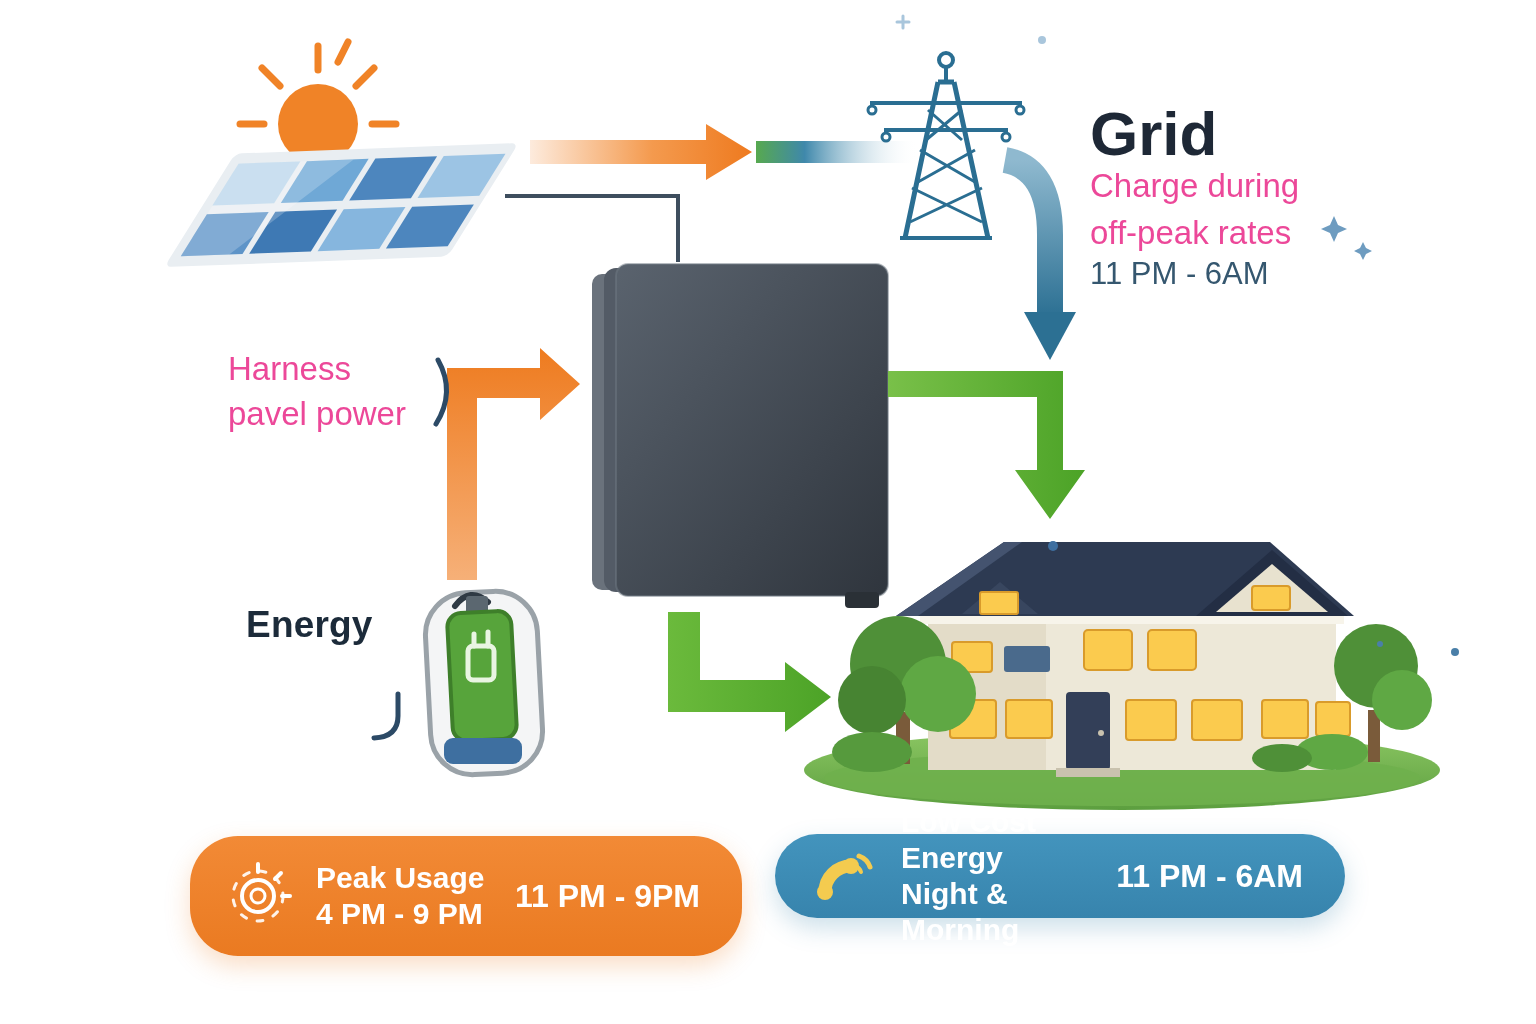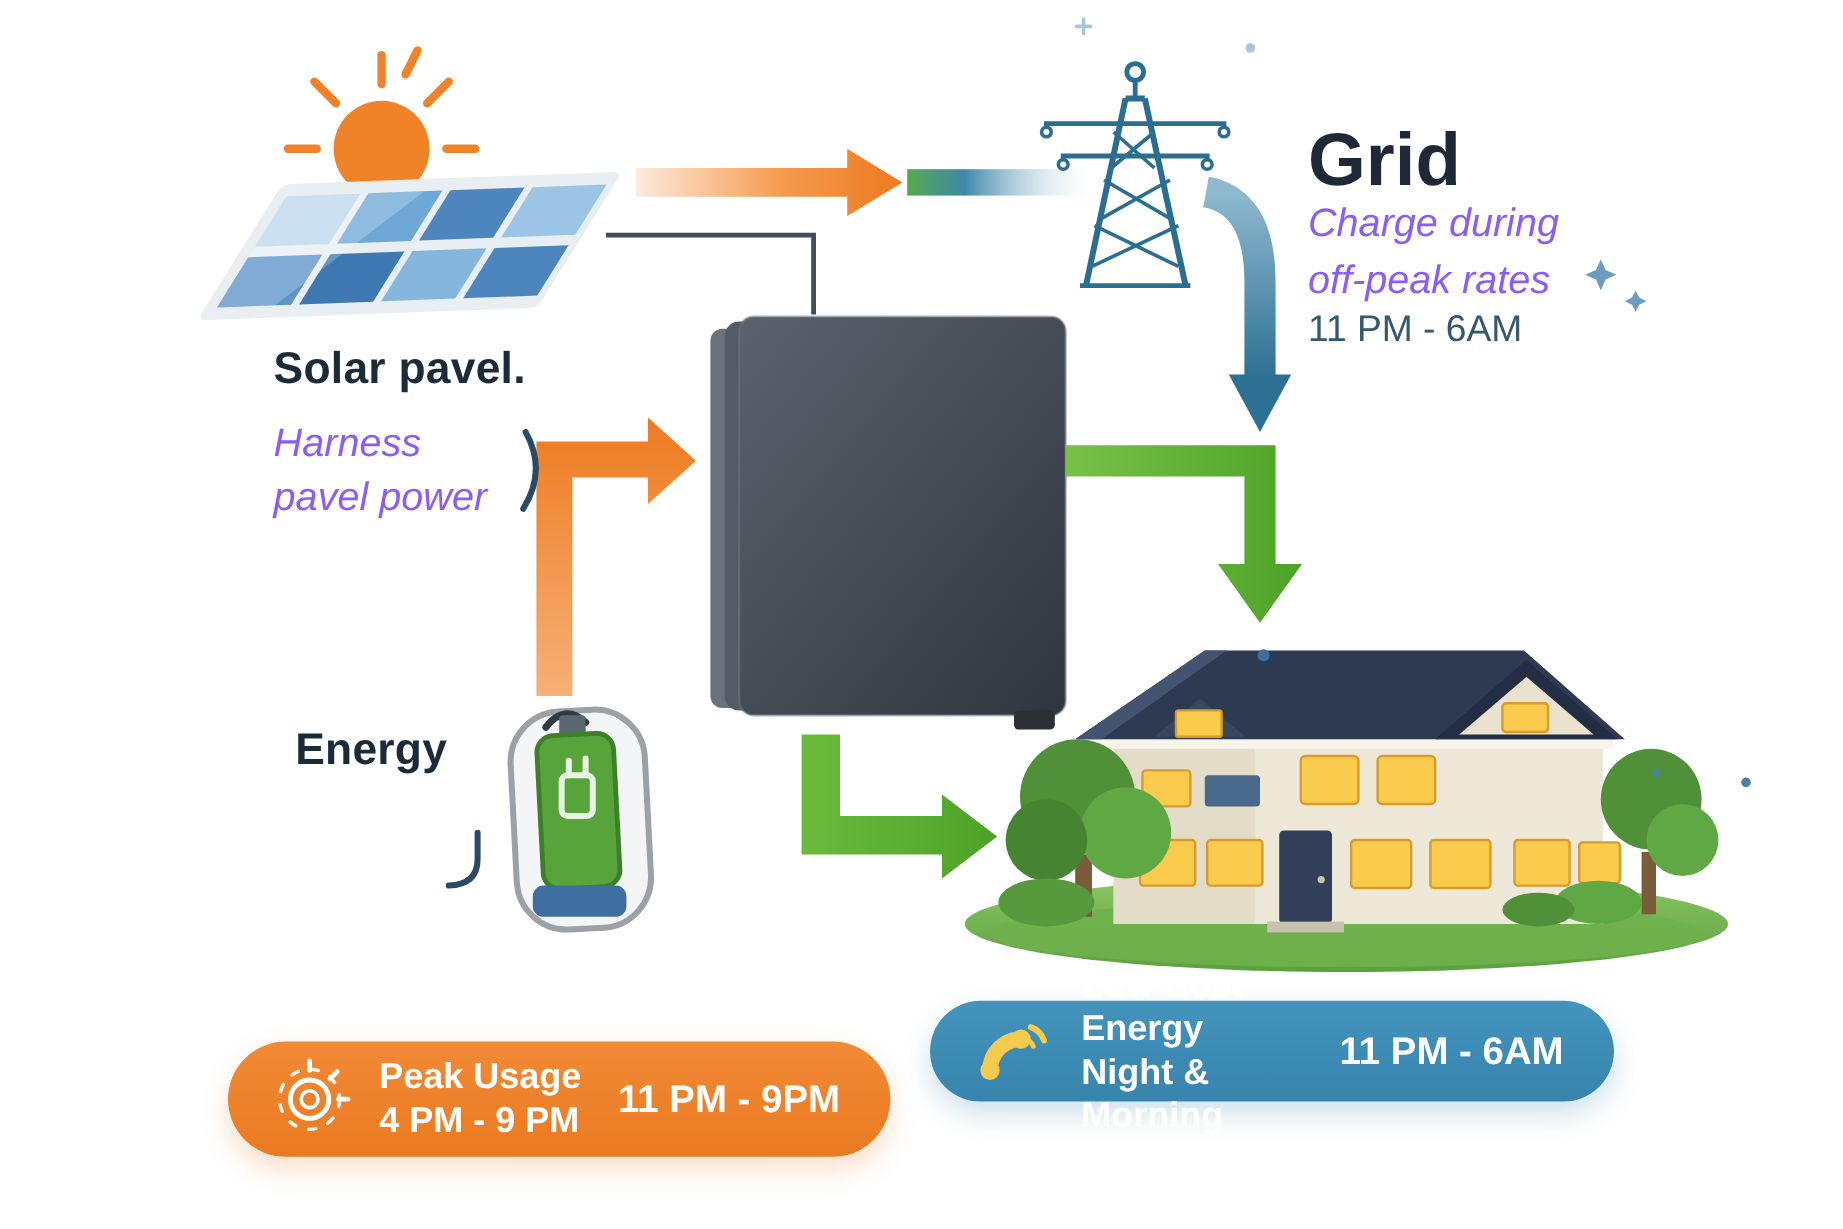--- a/index.html
+++ b/index.html
@@ -3,30 +3,30 @@
 <meta charset="utf-8">
 <style>
   html,body{margin:0;padding:0;background:#fff;}
   .canvas{
     position:relative;width:1536px;height:1024px;background:#ffffff;overflow:hidden;
     font-family:"Liberation Sans", sans-serif;
   }
   .scene{position:absolute;left:0;top:0;width:1536px;height:1024px;}
   .txt{position:absolute;white-space:pre-line;}
   .label-bold{font-weight:700;color:#1C2B3A;font-size:37px;letter-spacing:.2px;}
-  .desc{font-size:33px;color:#8b5cf6;line-height:45px;font-style:italic;}
+  .desc{font-size:33px;color:#ec4899;line-height:45px;}
   #solar-label{left:228px;top:286px;}
   #solar-desc{left:228px;top:346px;}
   #grid-title{left:1090px;top:98px;font-size:62px;font-weight:700;color:#1E2836;}
   #grid-desc{left:1090px;top:162px;line-height:47px;}
   #grid-time{left:1090px;top:256px;font-size:31px;color:#35576F;}
   #battery-label{left:246px;top:604px;}
   #battery-desc{left:246px;top:662px;line-height:46px;}
   .badge{position:absolute;display:flex;align-items:center;color:#ffffff;}
-  #badge-peak{left:190px;top:868px;width:552px;height:96px;border-radius:48px;
+  #badge-peak{left:190px;top:836px;width:552px;height:120px;border-radius:48px;
     background:linear-gradient(180deg,#F28A36,#EA7A21);box-shadow:0 10px 24px rgba(234,122,33,.25);}
   #badge-low{left:775px;top:834px;width:570px;height:84px;border-radius:51px;
     background:linear-gradient(180deg,#4394BD,#3784AD);box-shadow:0 10px 24px rgba(55,132,173,.25);}
   .badge-icon{margin-left:32px;width:72px;height:72px;flex:0 0 auto;}
   .badge-title{margin-left:22px;font-size:30px;font-weight:700;line-height:36px;white-space:pre-line;}
   .badge-time{margin-left:auto;margin-right:42px;font-size:32px;font-weight:600;white-space:nowrap;}
 </style>
 </head>
 <body>
 
@@ -190,21 +190,20 @@
       <polygon points="1334,216 1338,225 1347,229 1338,233 1334,242 1330,233 1321,229 1330,225" fill="#6E9CC0"></polygon>
       <polygon points="1363,242 1366,248 1372,251 1366,254 1363,260 1360,254 1354,251 1360,248" fill="#6E9CC0"></polygon>
       <path d="M903,16 V28 M897,22 H909" stroke="#A9C6DC" stroke-width="3" stroke-linecap="round"></path>
       <circle cx="1042" cy="40" r="4" fill="#A9C6DC"></circle>
       <circle cx="1053" cy="546" r="5" fill="#3E6FA0"></circle>
       <circle cx="1455" cy="652" r="4" fill="#4A7FA8"></circle>
       <circle cx="1380" cy="644" r="3" fill="#4A7FA8"></circle>
     </g>
   </svg>
 
-  <div class="txt label-bold" id="solar-label">Solar pavel.</div>
   <div class="txt desc" id="solar-desc">Harness
 pavel power</div>
 
   <div class="txt" id="grid-title">Grid</div>
   <div class="txt desc" id="grid-desc">Charge during
 off-peak rates</div>
   <div class="txt" id="grid-time">11 PM - 6AM</div>
 
   <div class="txt label-bold" id="battery-label">Energy</div>
 

